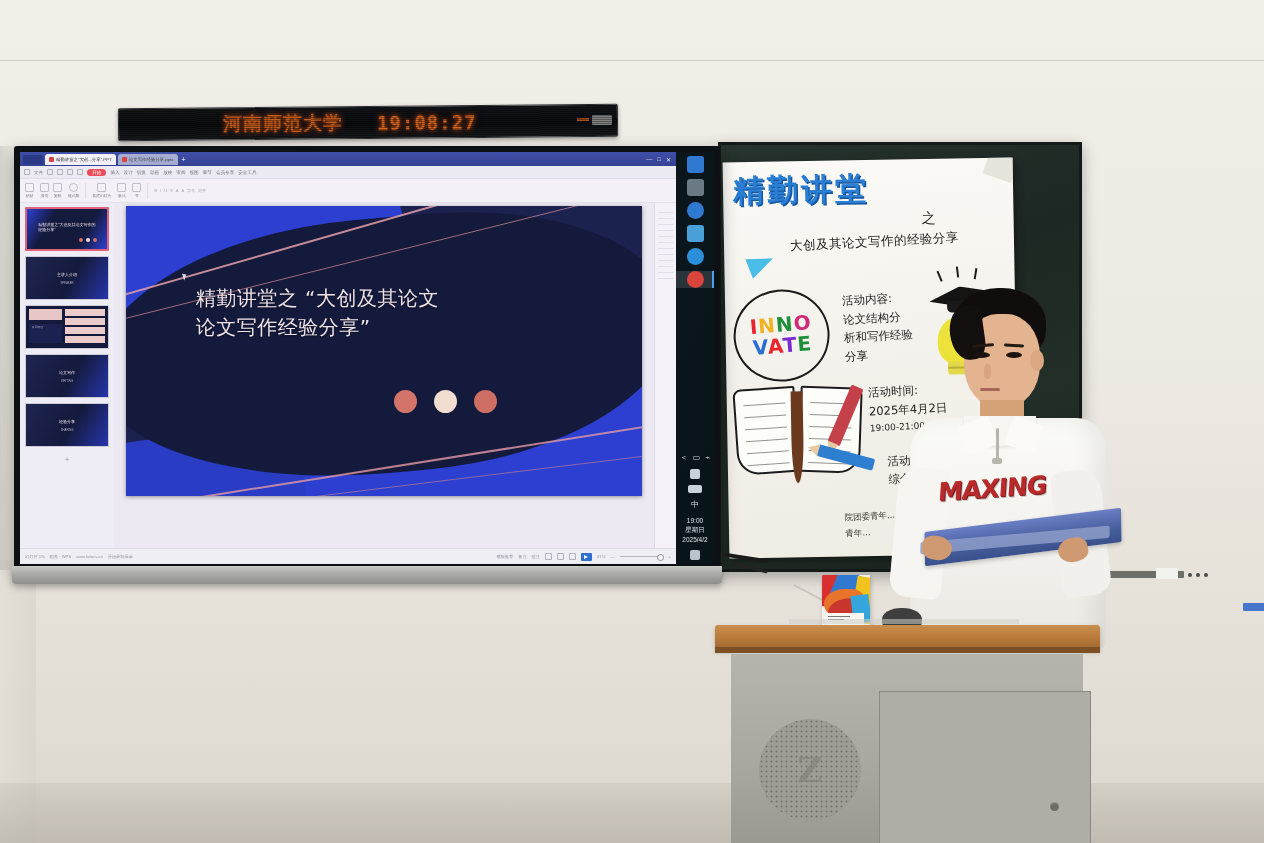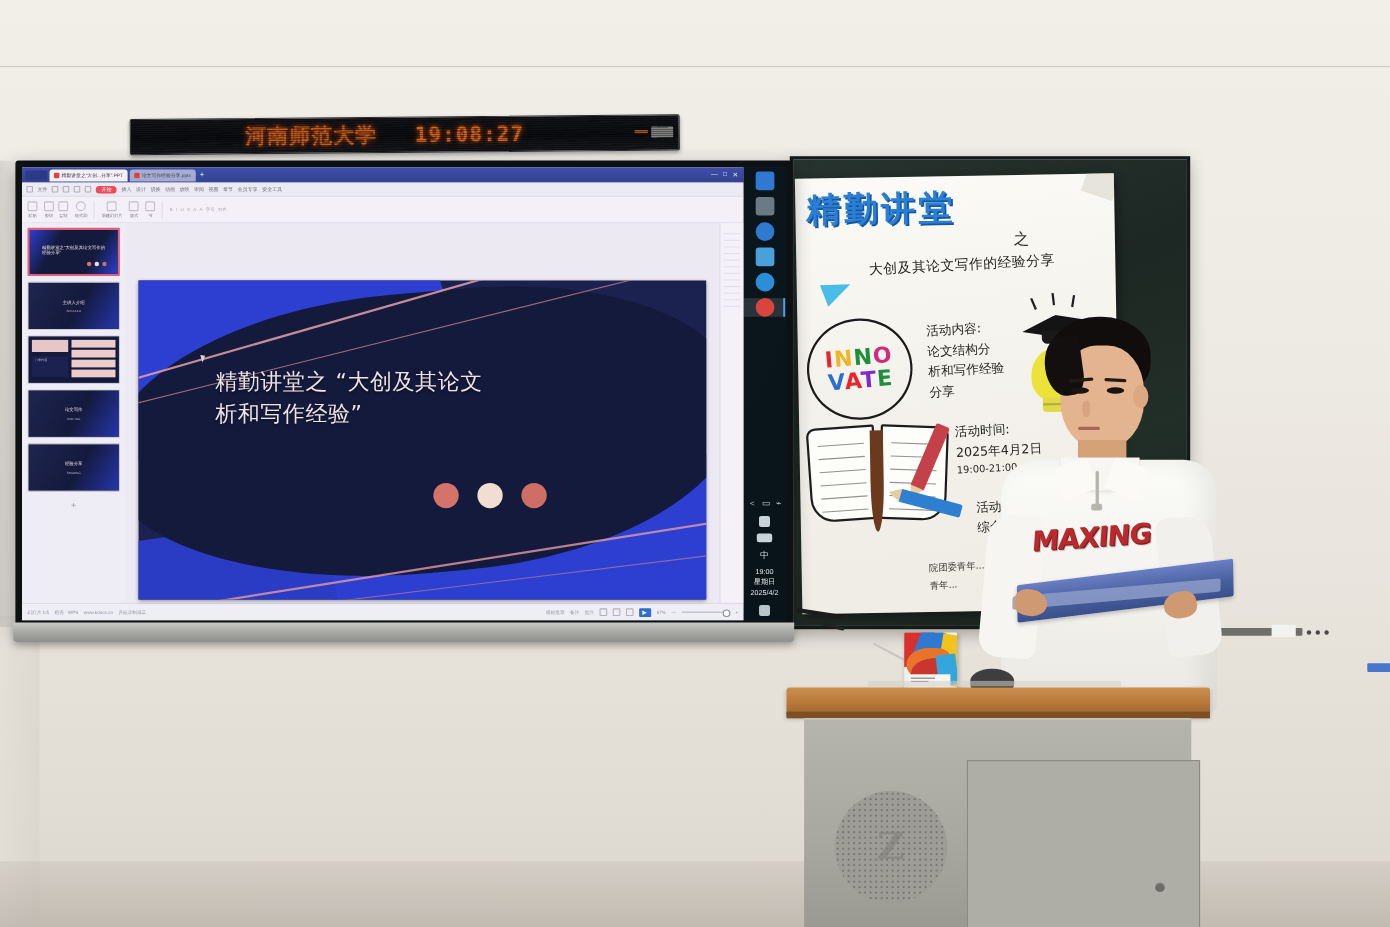--- a/index.html
+++ b/index.html
@@ -107,21 +107,21 @@
   .thumb{position:relative;height:44px;border:1px solid #cfccd9;border-radius:1px;overflow:hidden;background:#1b2145;flex:none;}
   .thumb.sel{border:2px solid #e0607a;}
   .thumb-inner{position:absolute;inset:0;}
   .th-title{position:absolute;left:14%;top:32%;right:10%;font-size:4px;color:#e9dfe6;line-height:1.25;}
   .th-sub{position:absolute;left:14%;top:58%;font-size:2.8px;color:#b9aec4;}
   .th-dots{position:absolute;right:12%;bottom:18%;display:flex;gap:3px;}
   .th-dots i{width:4px;height:4px;border-radius:50%;display:block;}
   #thumb-add{height:14px;display:flex;align-items:center;justify-content:center;color:#9a9aa6;font-size:8px;flex:none;}
 
   
-  #canvaswrap{flex:1;display:flex;align-items:flex-end;justify-content:center;min-width:0;padding:3px 4px;}
+  #canvaswrap{flex:1;display:flex;align-items:flex-start;justify-content:center;min-width:0;padding:3px 4px;}
   #slide{position:relative;width:100%;max-width:516px;aspect-ratio:16/9;background:#1c2250;overflow:hidden;box-shadow:0 1px 4px rgba(0,0,0,.4);}
   .sv-blue-tl{position:absolute;left:-8%;top:-14%;width:62%;height:56%;background:#2c3fd0;transform:rotate(-17deg);}
   .sv-blue-br{position:absolute;right:-14%;bottom:-26%;width:80%;height:62%;background:#2c3fd0;transform:rotate(-11deg);}
   .sv-blue-bl{position:absolute;left:-20%;bottom:-30%;width:55%;height:50%;background:#2b3cc4;transform:rotate(-8deg);}
   .sv-dark{position:absolute;left:-6%;top:4%;width:112%;height:88%;background:#141a3c;border-radius:48% 42% 46% 50%/54% 46% 52% 48%;transform:rotate(-5deg);}
   .sv-line1{position:absolute;left:-10%;top:2%;width:130%;height:1.6px;background:#e6a0a8;transform:rotate(-16deg);opacity:.85;}
   .sv-line2{position:absolute;left:-10%;top:14%;width:130%;height:1.4px;background:#d98c96;transform:rotate(-14deg);opacity:.7;}
   .sv-line3{position:absolute;left:6%;bottom:14%;width:120%;height:1.6px;background:#e49aa4;transform:rotate(-9deg);opacity:.8;}
   .sv-line4{position:absolute;left:2%;bottom:5%;width:120%;height:1.3px;background:#d3848f;transform:rotate(-7deg);opacity:.6;}
   #slide-title{position:absolute;left:13.5%;top:27%;right:8%;
@@ -525,21 +525,21 @@
               <div class="sv-blue-br"></div>
               <div class="sv-blue-bl"></div>
               <div class="sv-dark"></div>
               <div class="sv-line1"></div>
               <div class="sv-line2"></div>
               <div class="sv-line3"></div>
               <div class="sv-line4"></div>
               <div class="sv-cursor"></div>
               <div id="slide-title">
                 <div>精勤讲堂之 “大创及其论文</div>
-                <div>析和写作经验”</div>
+                <div>论文写作经验分享”</div>
               </div>
               <div id="slide-dots">
                 <i style="background:#d4736a"></i>
                 <i style="background:#f2ded0"></i>
                 <i style="background:#cf6e64"></i>
               </div>
             </div>
           </div>
 
           <div id="notestrip">

